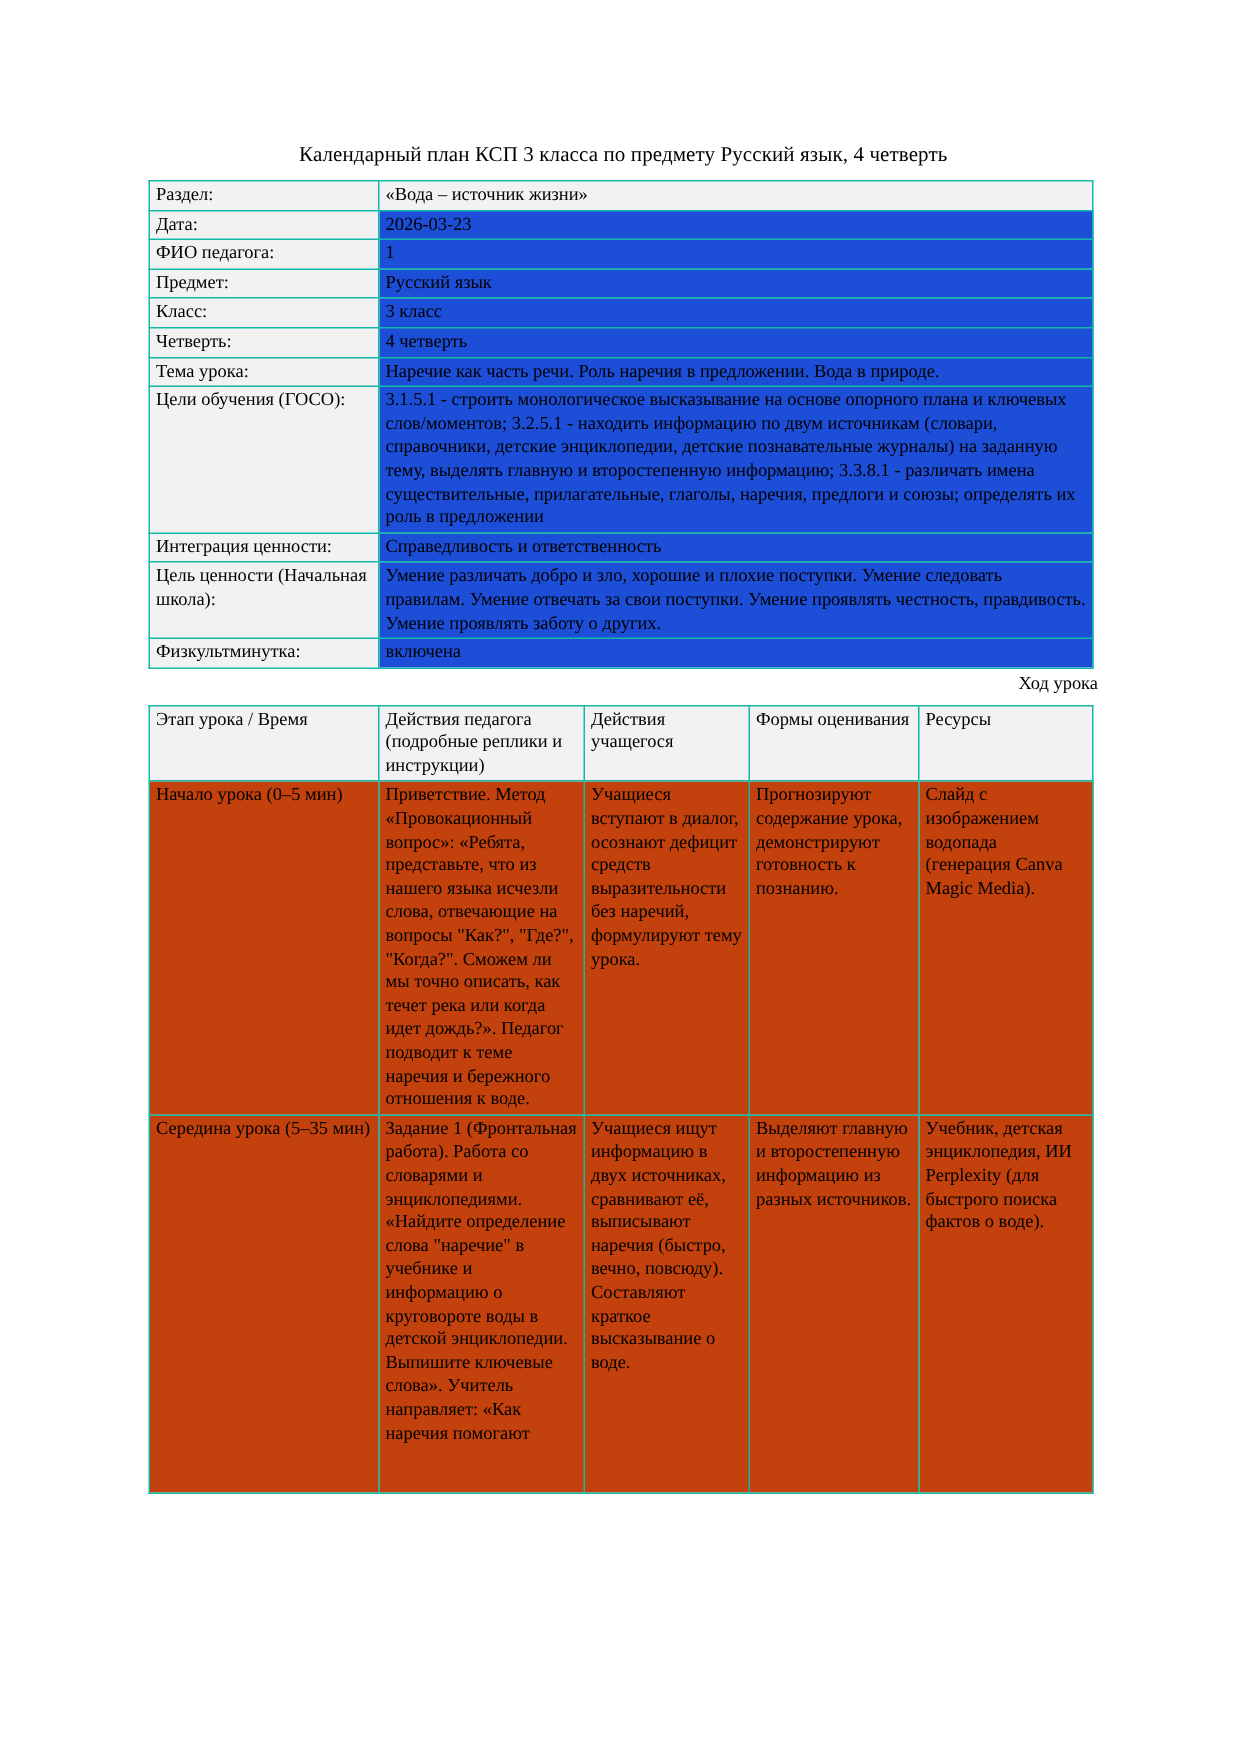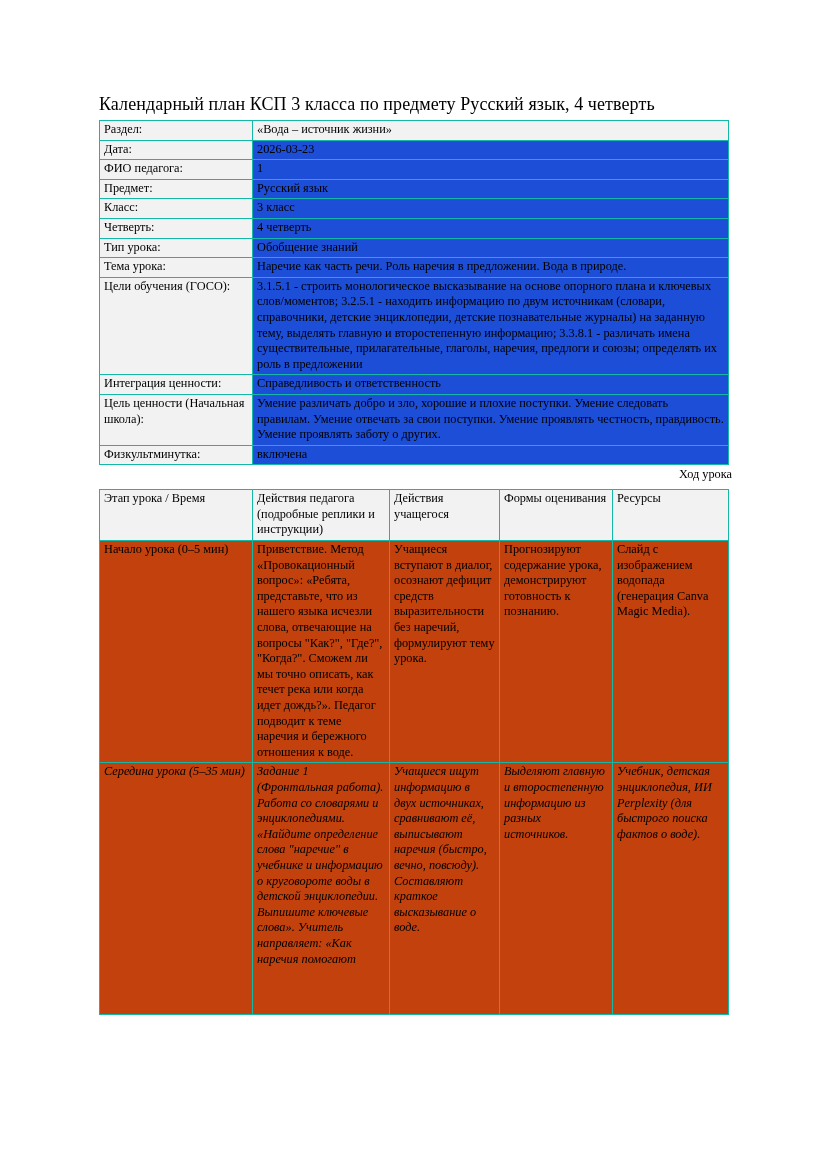--- a/index.html
+++ b/index.html
@@ -20,25 +20,26 @@
   .page {
     position: relative;
     width: 827px;
     height: 1170px;
     background: #ffffff;
     box-sizing: border-box;
     padding: 96px 95px 0 99px;
   }
 
   .doc-title {
-    font-size: 18px;
+    font-size: 14px;
     line-height: 16px;
     margin: 0 0 8px 0;
     white-space: nowrap;
     letter-spacing: 0.005em;
+    text-align: center;
   }
 
   table.doc-table {
     border-collapse: collapse;
     width: 629px;
     table-layout: fixed;
     font-size: 12.3px;
     line-height: 15.6px;
   }
   table.doc-table td,
@@ -70,21 +71,21 @@
 
   
   .flow-table col.f1 { width: 153px; }
   .flow-table col.f2 { width: 137px; }
   .flow-table col.f3 { width: 110px; }
   .flow-table col.f4 { width: 113px; }
   .flow-table col.f5 { width: 116px; }
   .flow-table thead td { background: #f2f2f2; }
   .flow-table tbody td { background: #c2410c; }
 
-  .clip-row td { height: 248px; font-style: italic; }
+  .clip-row td { height: 248px; }
 </style>
 </head>
 <body>
 
 <div class="page">
 
   <p class="doc-title">Календарный план КСП 3 класса по предмету Русский язык, 4 четверть</p>
 
   <table class="doc-table info-table">
     <colgroup>
@@ -108,24 +109,20 @@
           <td class="label">Предмет:</td>
           <td class="value">Русский язык</td>
         </tr>
         <tr>
           <td class="label">Класс:</td>
           <td class="value">3 класс</td>
         </tr>
         <tr>
           <td class="label">Четверть:</td>
           <td class="value">4 четверть</td>
-        </tr>
-        <tr>
-          <td class="label">Тип урока:</td>
-          <td class="value">Обобщение знаний</td>
         </tr>
         <tr>
           <td class="label">Тема урока:</td>
           <td class="value">Наречие как часть речи. Роль наречия в предложении. Вода в природе.</td>
         </tr>
         <tr>
           <td class="label">Цели обучения (ГОСО):</td>
           <td class="value">3.1.5.1 - строить монологическое высказывание на основе опорного плана и ключевых слов/моментов; 3.2.5.1 - находить информацию по двум источникам (словари, справочники, детские энциклопедии, детские познавательные журналы) на заданную тему, выделять главную и второстепенную информацию; 3.3.8.1 - различать имена существительные, прилагательные, глаголы, наречия, предлоги и союзы; определять их роль в предложении</td>
         </tr>
         <tr>

